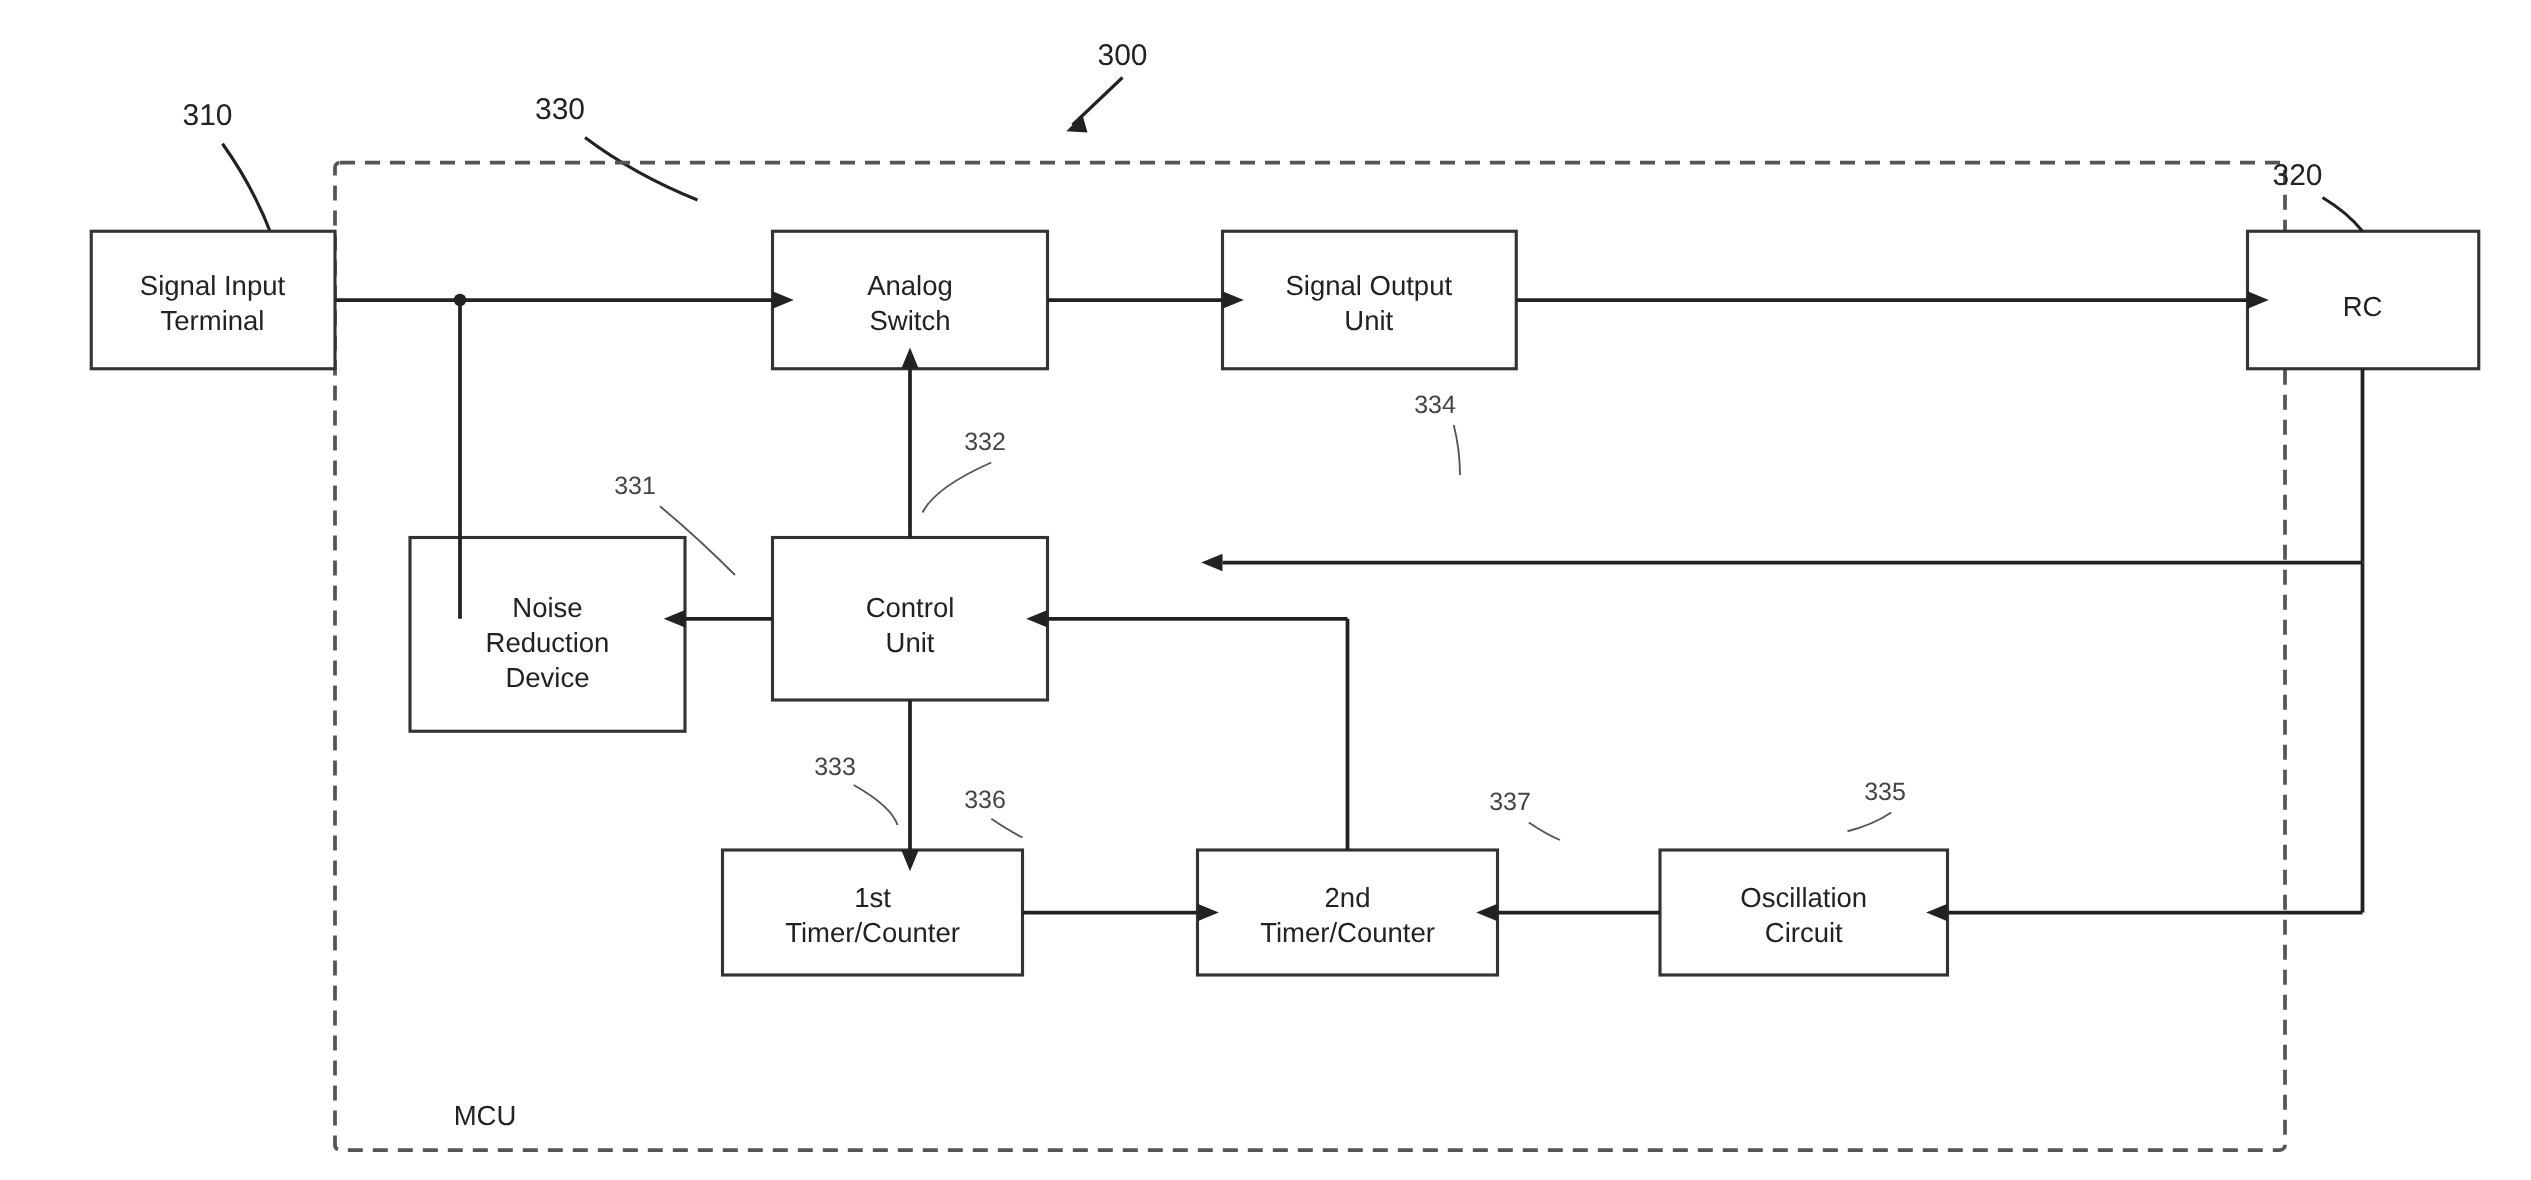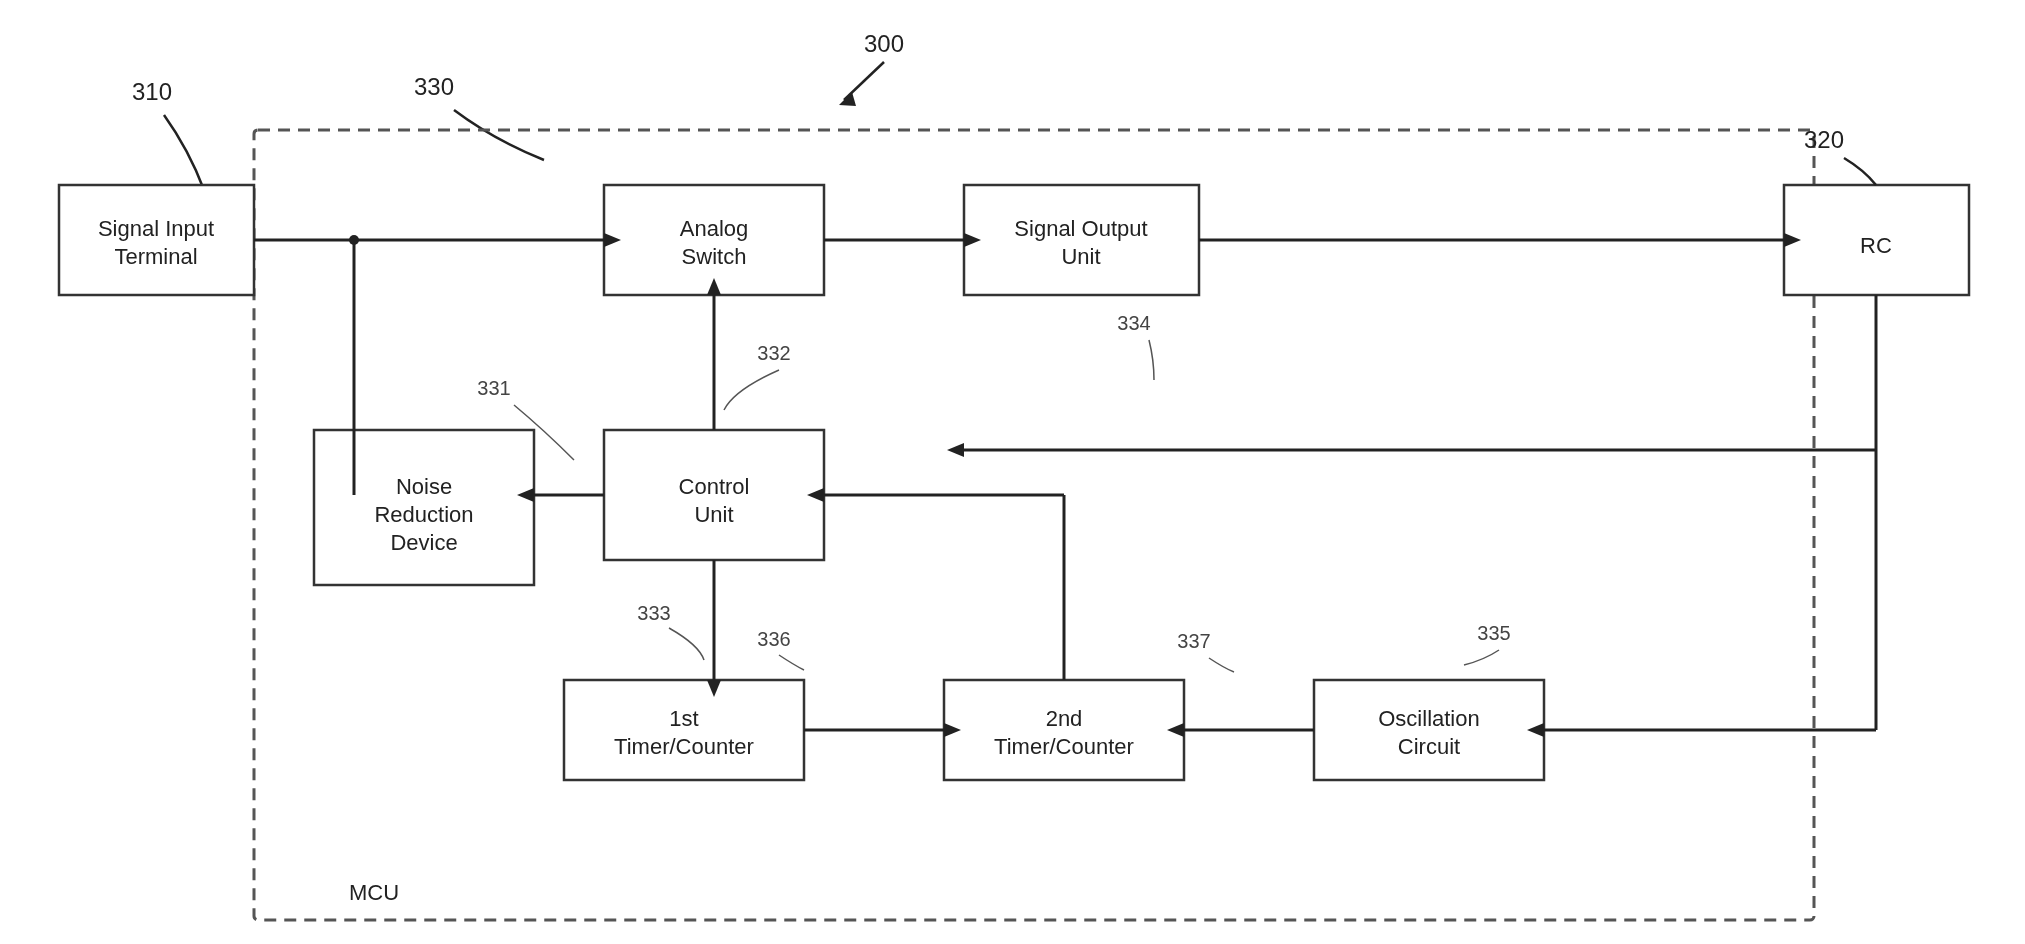--- a/index.html
+++ b/index.html
@@ -6,21 +6,21 @@
     body {
       background: #fff;
       font-family: Arial, sans-serif;
       width: 2025px;
       height: 944px;
       overflow: hidden;
       position: relative;
     }
     #diagram-container {
       position: absolute;
-      top: 0; left: 4px;
+      top: 0; left: 18px;
       width: 1781px;
       height: 944px;
     }
     svg {
       width: 2025px;
       height: 944px;
     }
     .block-text {
       font-family: Arial, sans-serif;
       font-size: 22px;

